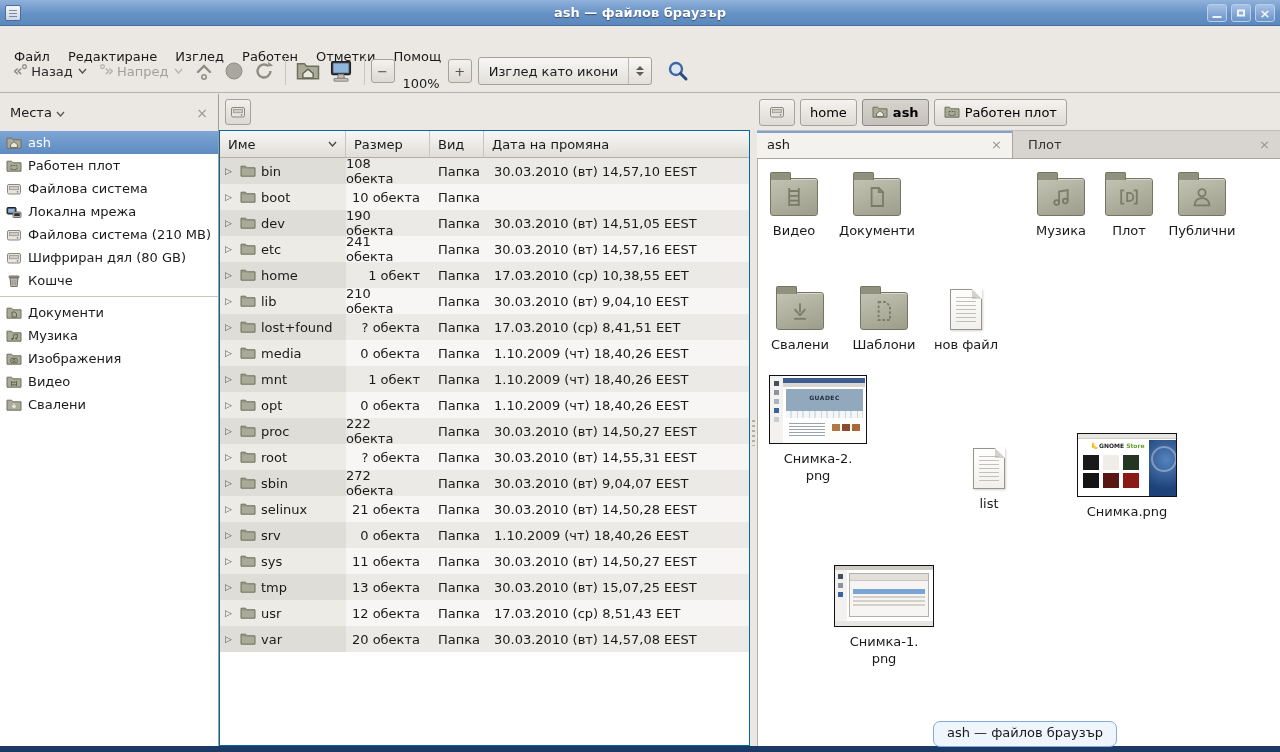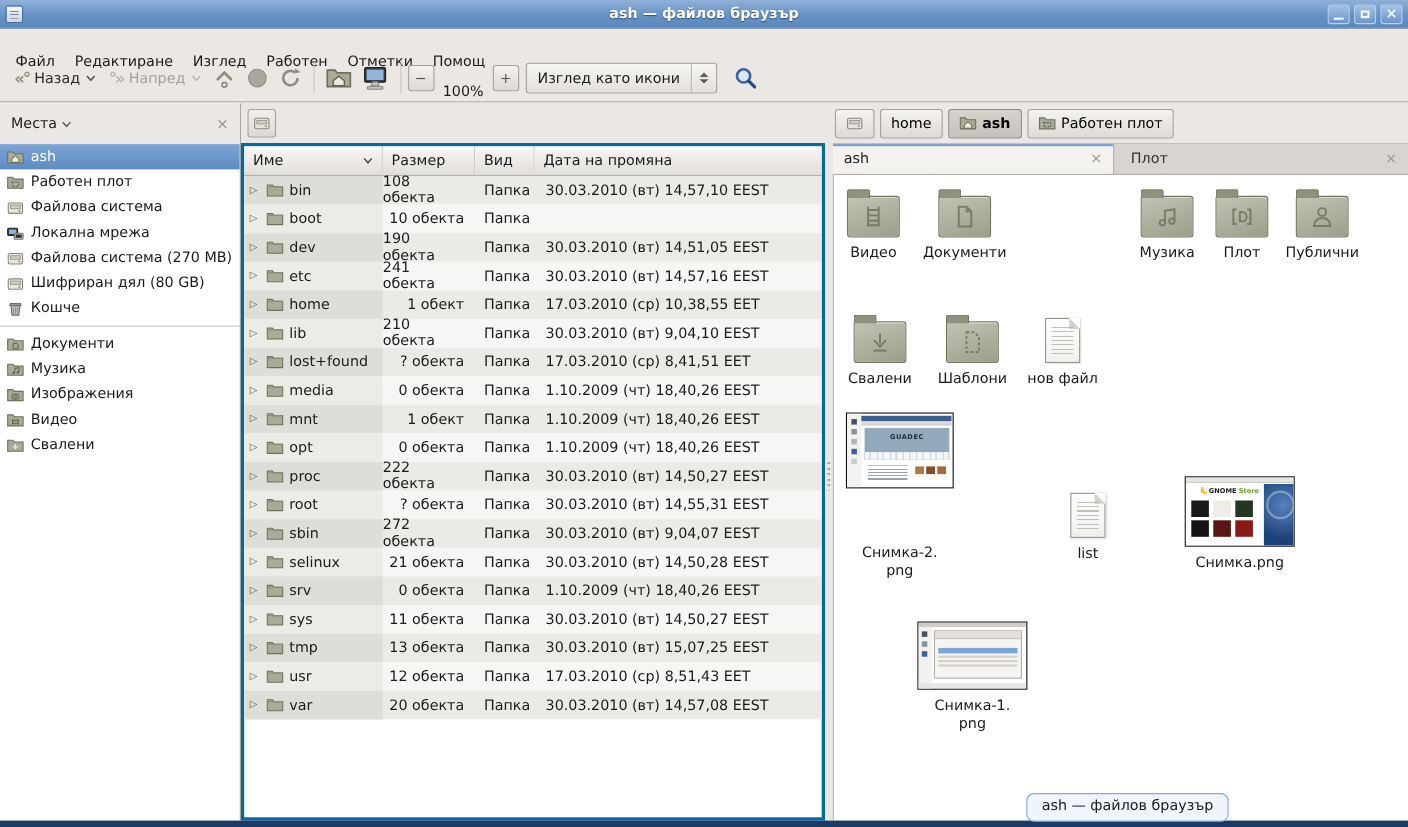--- a/index.html
+++ b/index.html
@@ -54,21 +54,21 @@
   .sb-item.sel { background:linear-gradient(#7ea6d5,#5e8bc1); color:#fff; }
   .sb-ic { width:16px; height:16px; flex:none; }
   .sb-sep { height:1px; background:#c9c5bd; margin:4px 0; }
 
   .main-col { flex:1; display:flex; flex-direction:column; min-width:0; }
   .panes { flex:1; display:flex; min-height:0; }
 
   .middle { width:531px; display:flex; flex-direction:column; flex:none; }
   .mini-bar { height:36px; display:flex; align-items:center; padding-left:6px; flex:none; }
   .mini-btn { width:26px; height:26px; border:1px solid #a6a199; border-radius:3px; background:linear-gradient(#f2f0ed,#dcd8d2); display:flex; align-items:center; justify-content:center; }
-  .table-wrap { flex:1; background:#fff; border:3px solid #0369a1; display:flex; flex-direction:column; overflow:hidden; }
+  .table-wrap { flex:1; background:#fff; border:1px solid #0369a1; display:flex; flex-direction:column; overflow:hidden; }
   .thead { display:flex; height:27px; flex:none; }
   .th { background:linear-gradient(#f8f7f5,#e1ded9); border-right:1px solid #c9c5be; border-bottom:1px solid #b4afa7; display:flex; align-items:center; padding:0 8px; gap:6px; }
   .th:last-child { border-right:none; }
   .w-name { width:126px; flex:none; }
   .w-size { width:84px; flex:none; }
   .w-type { width:54px; flex:none; }
   .w-date { flex:1; min-width:0;text-align:center; }
   .tbody { flex:1; }
   .row { display:flex; height:26px; align-items:center; }
   .row:nth-child(odd) { background:#eceae6; }
@@ -371,21 +371,21 @@
       <svg class="sb-ic" viewBox="0 0 16 16">
             <use href="#mi-network"></use>
           </svg>
       <span class="sb-label">Локална мрежа</span>
     </div>
 
     <div class="sb-item">
       <svg class="sb-ic" viewBox="0 0 16 16">
             <use href="#mi-drive"></use>
           </svg>
-      <span class="sb-label">Файлова система (270 MB)</span>
+      <span class="sb-label">Файлова система (210 MB)</span>
     </div>
 
     <div class="sb-item">
       <svg class="sb-ic" viewBox="0 0 16 16">
             <use href="#mi-drive"></use>
           </svg>
       <span class="sb-label">Шифриран дял (80 GB)</span>
     </div>
 
     <div class="sb-item">
@@ -818,21 +818,21 @@
                     <use href="#em-templ"></use>
                   </svg>
                 </span>
               </div>
               <div class="ilabel">Шаблони</div>
             </div>
             <div class="icon-item" style="left: 168px; top: 124px; width: 80px;">
               <div class="page"></div>
               <div class="ilabel">нов файл</div>
             </div>
-            <div class="icon-item" style="left: 11px; top: 216px; width: 98px; gap: 44px;">
+            <div class="icon-item" style="left: 11px; top: 216px; width: 98px;">
               <div class="thumb t-guadec">
   <div class="tg-desk"></div>
                 <div class="tg-icons"></div>
   <div class="tg-titlebar"></div>
                 <div class="tg-toolbar"></div>
   <div class="tg-banner">
                   <div class="tg-guadec">GUADEC</div>
                   <div class="tg-sky"></div>
                 </div>
   <div class="tg-body">

